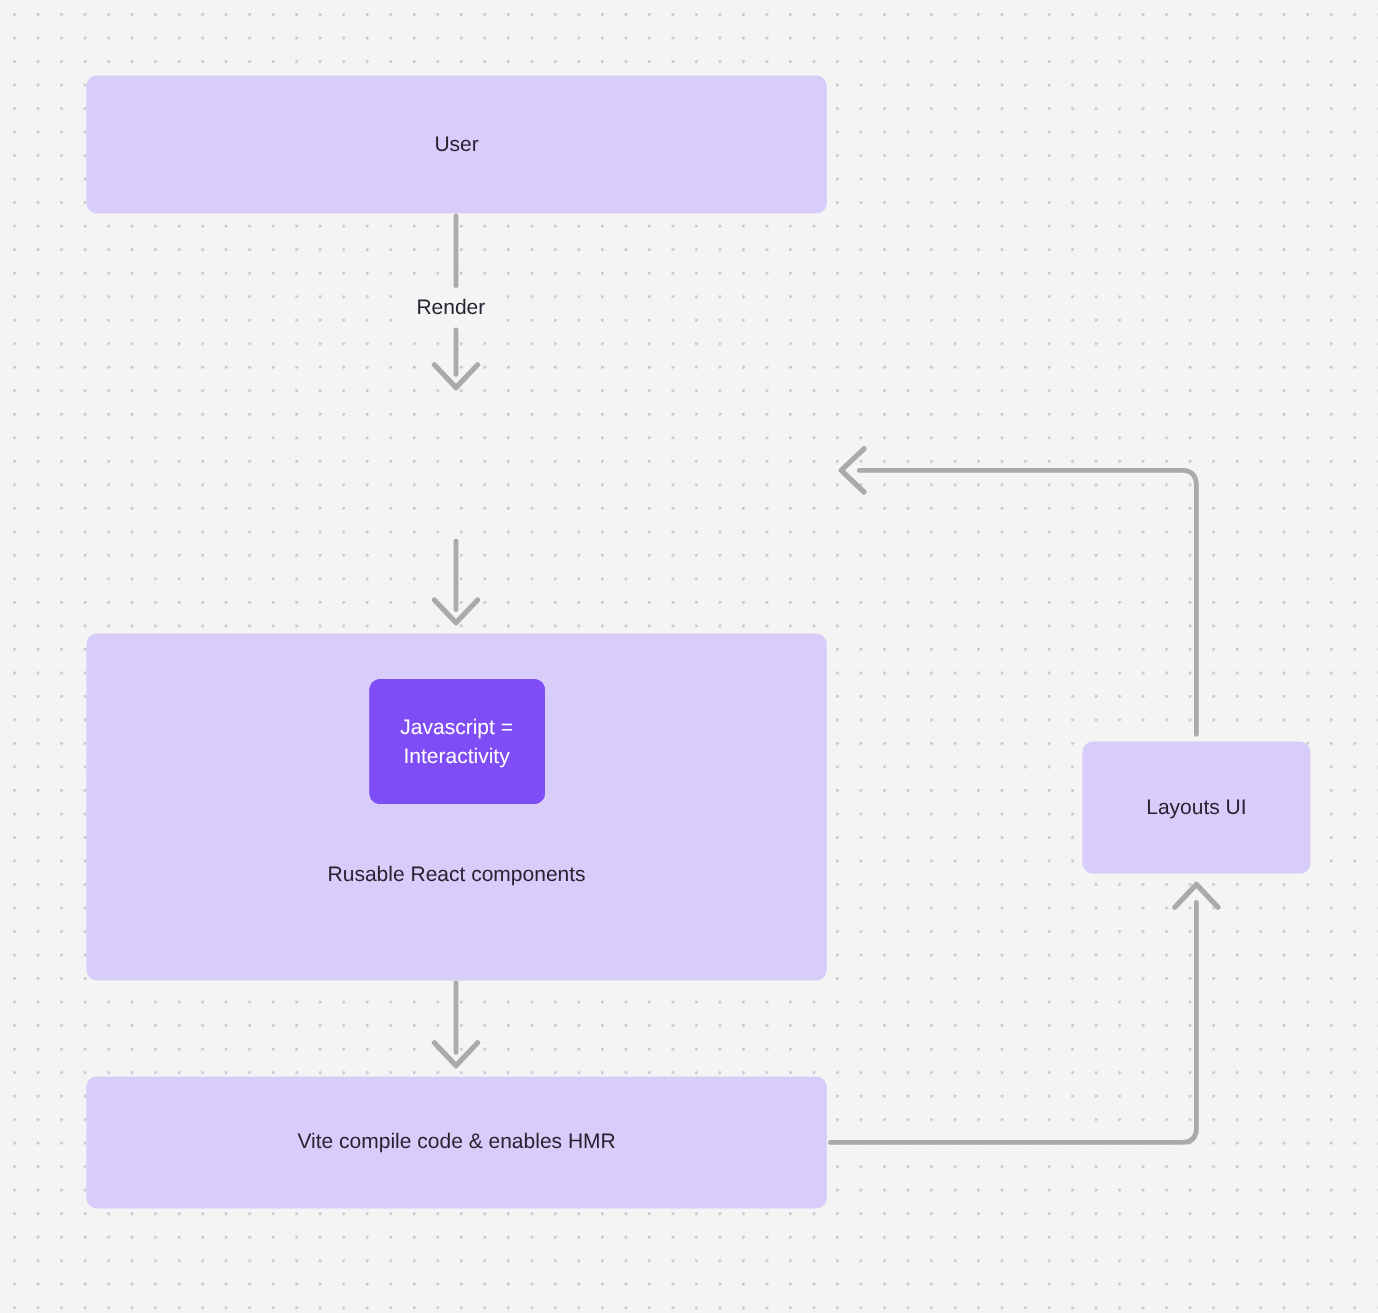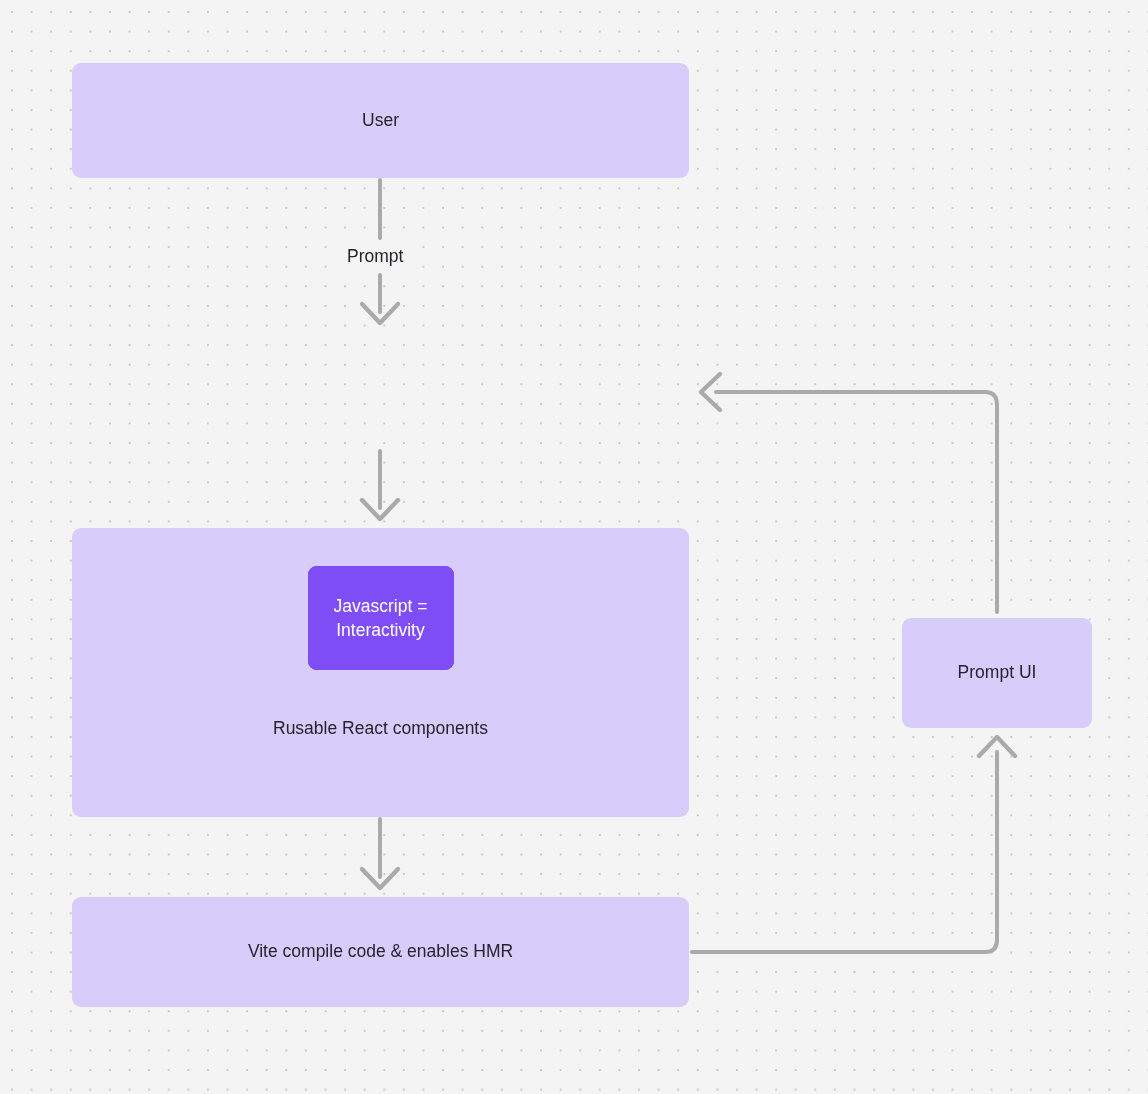--- a/index.html
+++ b/index.html
@@ -144,21 +144,21 @@
     <g>
       <path d="M 997 612 L 997 405 Q 997 392 985 392 L 716 392" fill="none" stroke="#aaaaaa" stroke-width="4" stroke-linecap="round"></path>
       <path d="M 720 374 L 701 392 L 720 410" fill="none" stroke="#aaaaaa" stroke-width="4.4" stroke-linecap="round" stroke-linejoin="round"></path>
     </g>
   </svg>
 
   <div class="node node-light" id="node-user">
     <span>User</span>
   </div>
 
-  <div class="edge-label" id="label-prompt">Prompt</div>
+  <div class="edge-label" id="label-prompt">Render</div>
 
 
   <div class="node node-light" id="node-vite">
     <span>Vite compile code &amp; enables HMR</span>
   </div>
 
   <div class="node node-light" id="node-components">
     <div class="tech-row">
       <div class="node node-solid tech-box">
         <span>
@@ -176,16 +176,16 @@
         <span>
           <span>Javascript =</span><br>
           <span>Interactivity</span>
         </span>
       </div>
     </div>
     <div class="components-caption">Rusable React components</div>
   </div>
 
   <div class="node node-light" id="node-render">
-    <span>Prompt UI</span>
+    <span>Layouts UI</span>
   </div>
 
 </div>
 
 </body></html>

